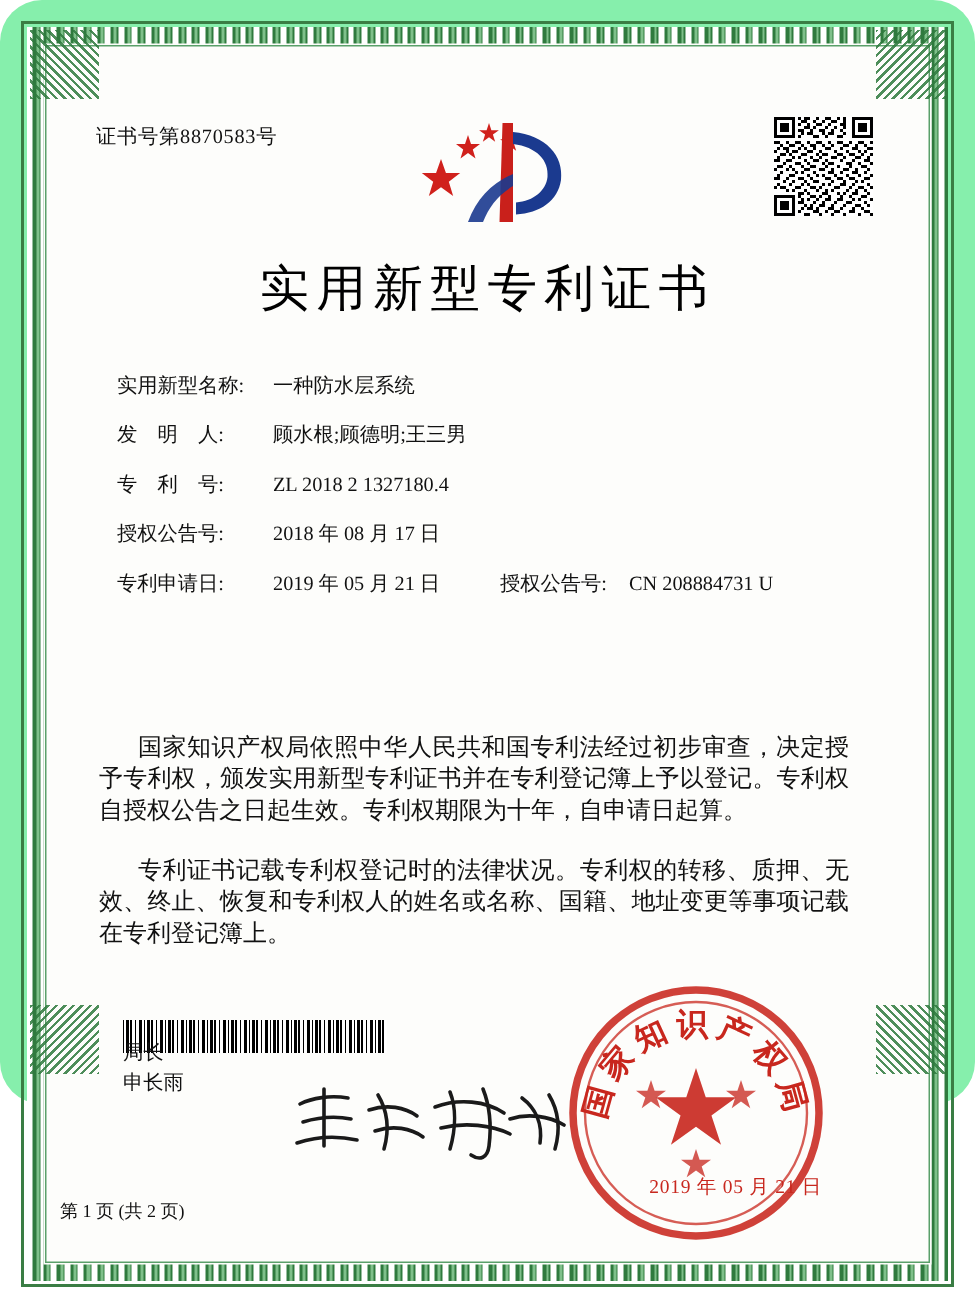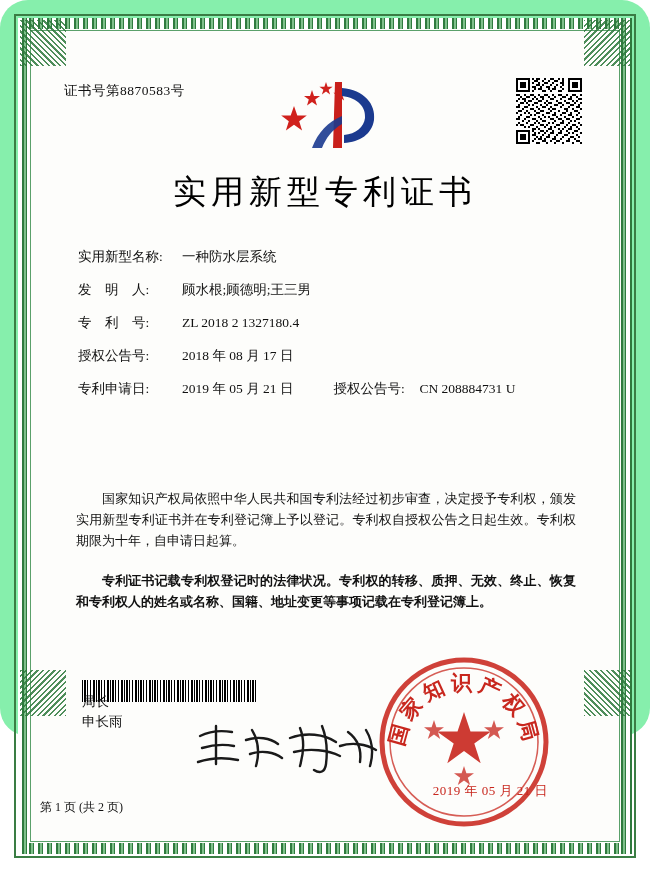--- a/index.html
+++ b/index.html
@@ -143,29 +143,29 @@
     font-size: 13.5px;
   }
   .field-row.dual .second-label {
     display: inline-block;
     margin-left: 40px;
     width: 86px;
   }
 
   .para {
     position: absolute;
-    left: 36px;
+    left: 26px;
     width: 500px;
-    font-size: 13px;
+    font-size: 16px;
     line-height: 21px;
     text-align: justify;
     color: #111;
   }
   .para.p1 { top: 448px; }
-  .para.p2 { top: 530px; font-weight: bold; }
+  .para.p2 { top: 530px; }
   .indent { text-indent: 26px; display: block; }
 
   .barcode {
     position: absolute;
     left: 42px;
     top: 640px;
     width: 176px;
     height: 22px;
     background: repeating-linear-gradient(90deg,
       #000 0px, #000 1px, #fff 1px, #fff 2px,

